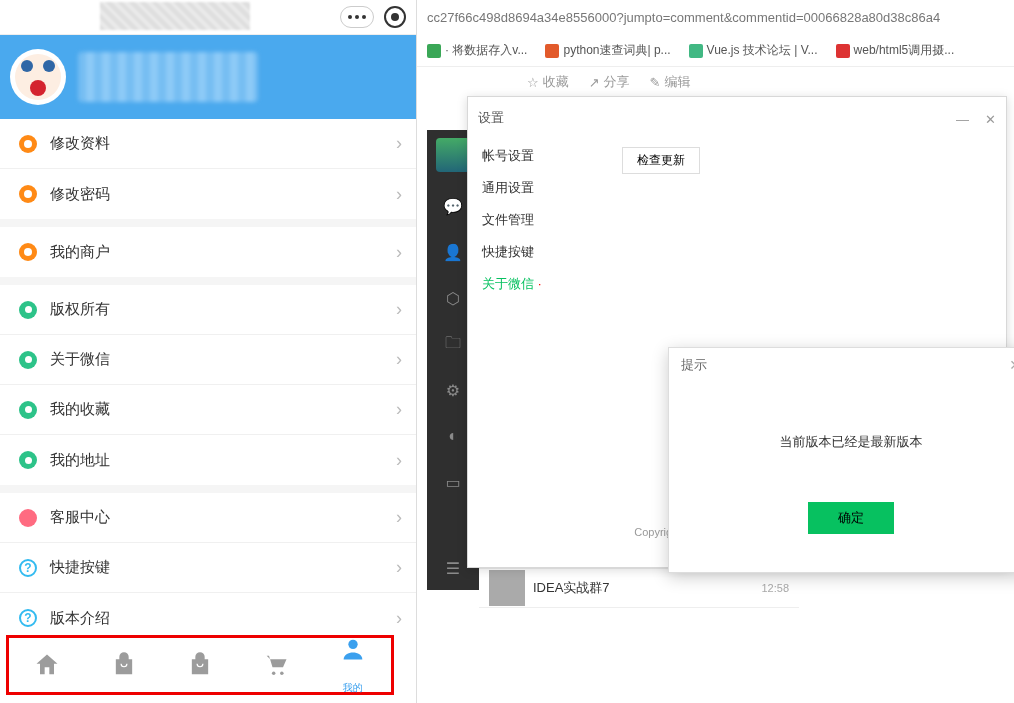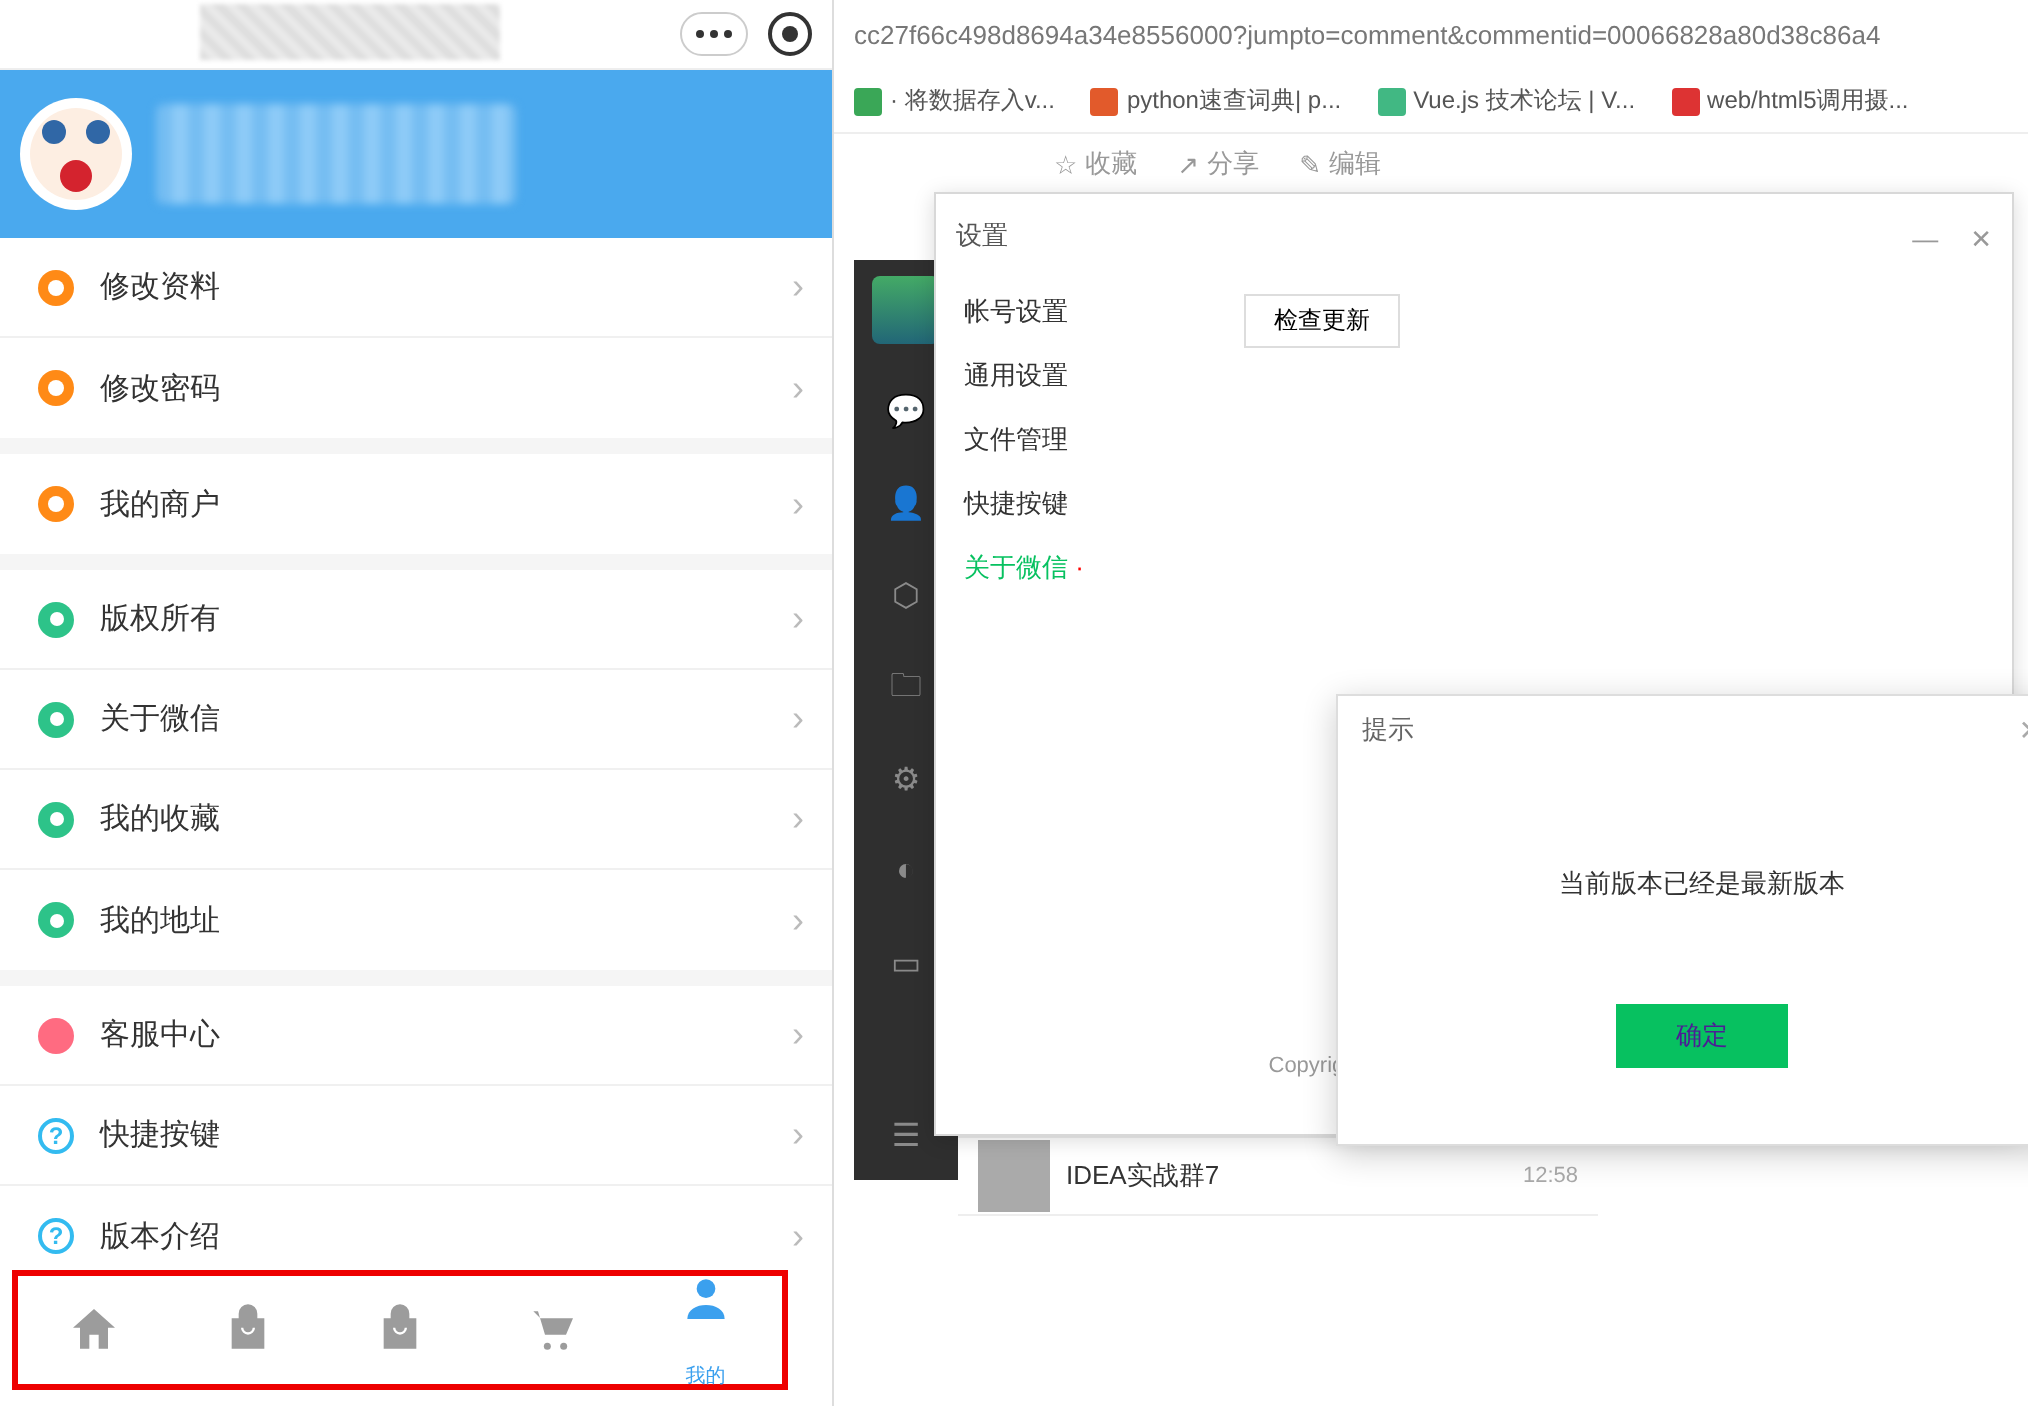--- a/index.html
+++ b/index.html
@@ -78,21 +78,21 @@
 .ws-btn{border:1px solid #ddd;background:#fff;padding:4px 14px;font-size:12px;cursor:pointer;}
 .ws-footer{position:absolute;bottom:12px;right:18px;font-size:11px;color:#999;text-align:right;}
 .ws-footer a{color:#3a8bd8;text-decoration:none;}
 
 
 .dlg{position:absolute;left:200px;top:250px;width:366px;height:226px;background:#fff;border:1px solid #ddd;box-shadow:0 4px 16px rgba(0,0,0,.2);}
 .dlg-h{height:34px;display:flex;align-items:center;padding:0 12px;font-size:13px;color:#666;}
 .dlg-h .x{margin-left:auto;color:#aaa;cursor:pointer;font-size:14px;}
 .dlg-b{height:120px;display:flex;align-items:center;justify-content:center;font-size:13px;color:#333;}
 .dlg-f{display:flex;justify-content:center;}
-.dlg-ok{background:#07c160;color:#4c1d95;border:none;padding:7px 30px;font-size:13px;cursor:pointer;}
+.dlg-ok{background:#07c160;color:#000000;border:none;padding:7px 30px;font-size:13px;cursor:pointer;}
 </style>
 </head>
 <body>
 
 <div class="mobile">
   <div class="m-top">
     <div class="blur"></div>
     <div class="dots">
         <span></span>
         <span></span>

